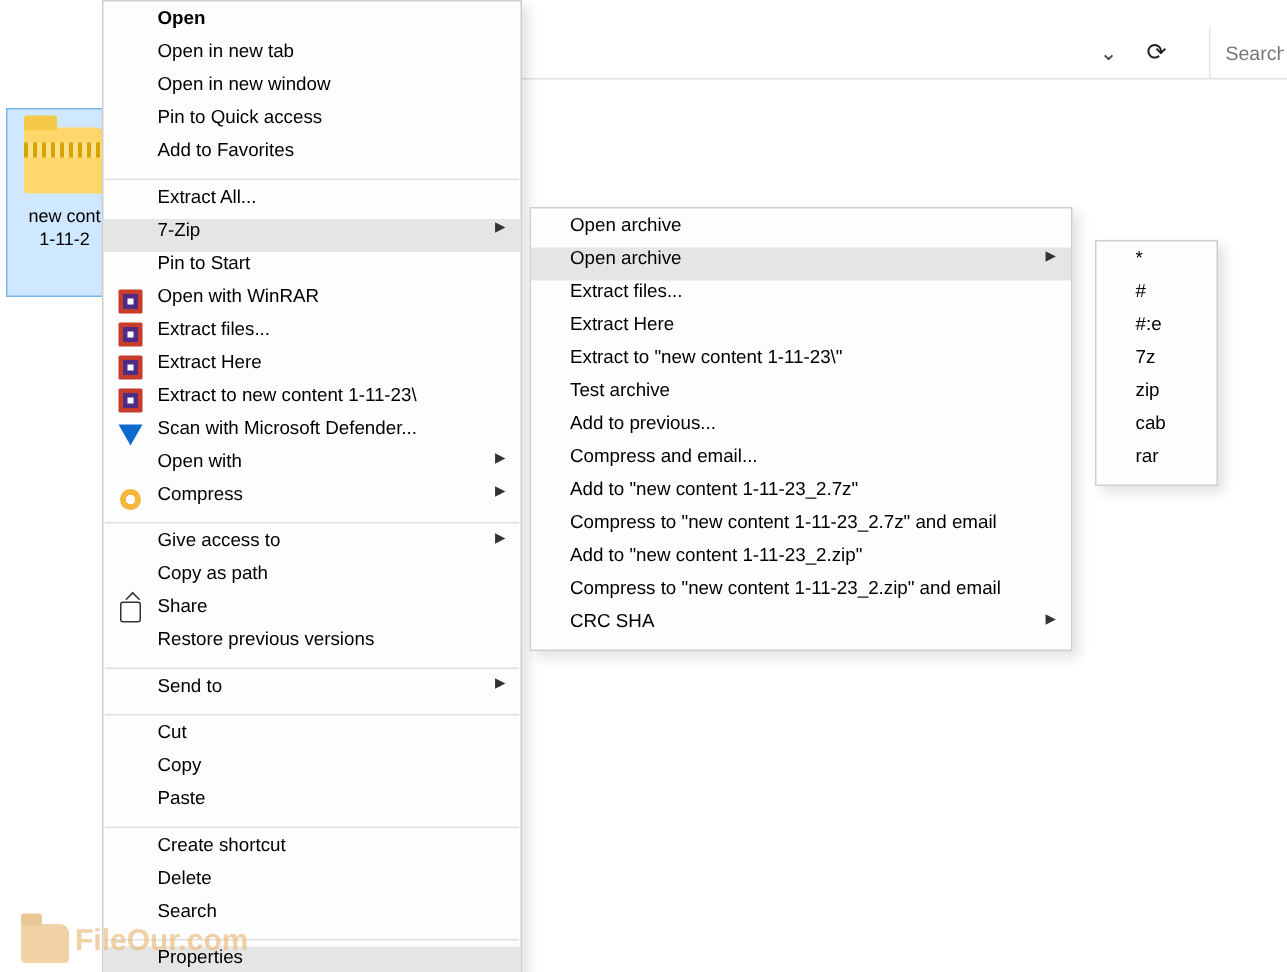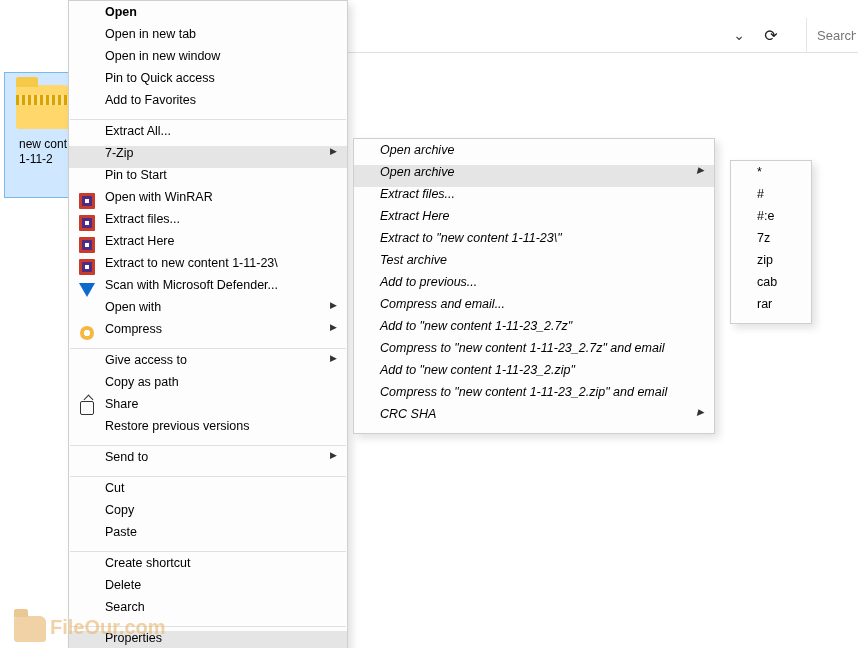--- a/index.html
+++ b/index.html
@@ -91,34 +91,35 @@
     background:#f7c948;border-radius:2px 2px 0 0;
   }
   .file-item .zipper{
     position:absolute;top:10px;left:0;width:100%;height:10px;
     background:repeating-linear-gradient(90deg,#d9a400 0 3px,#ffe08a 3px 6px);
   }
   .file-item .fname{
     margin-top: 8px;
     font-size: 12px;
     line-height: 15px;
+    text-align: center;
     color:#000;
     white-space: pre-wrap;
   }
 
   
   .menu {
     position: absolute;
     background: #fdfdfd;
     border: 1px solid #cfcfcf;
     box-shadow: 4px 4px 8px rgba(0,0,0,0.12);
     padding: 4px 0;
   }
   .menu.main   { top: 0;   left: 68px;  width: 280px; }
-  .menu.sub1   { top: 138px; left: 353px; width: 362px; font-style: italic; }
+  .menu.sub1   { top: 138px; left: 353px; width: 362px; }
   .menu.sub2   { top: 160px; left: 730px; width: 82px;  }
 
   .mi {
     display: flex;
     height: 22px;
     padding: 0 10px 0 36px;
     position: relative;
     cursor: default;
     white-space: nowrap;
   }

